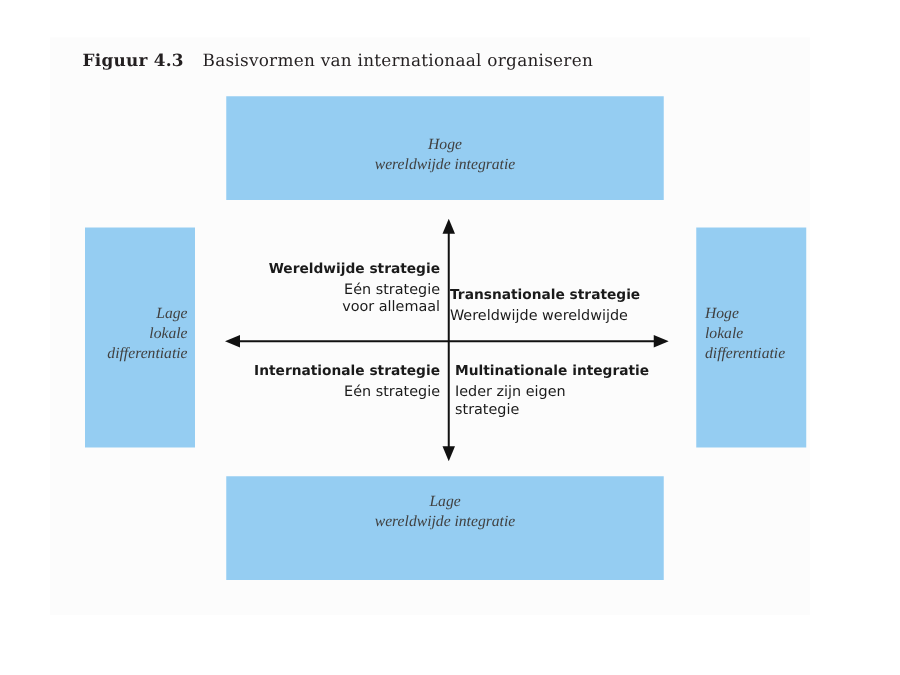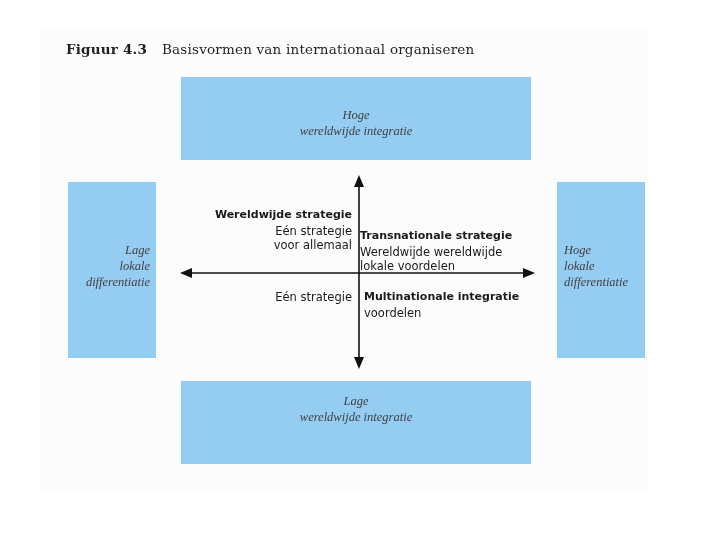--- a/index.html
+++ b/index.html
@@ -227,26 +227,27 @@
 
   <div class="quad quad-tl">
     <span class="head">Wereldwijde strategie</span>
     <span class="line">Eén strategie</span>
     <span class="line">voor allemaal</span>
   </div>
 
   <div class="quad quad-tr">
     <span class="head">Transnationale strategie</span>
     <span class="line">Wereldwijde wereldwijde</span>
-    <span class="line">lokale voordelen</span>
   </div>
 
   <div class="quad quad-bl">
+    <span class="head">Internationale strategie</span>
     <span class="line">Eén strategie</span>
   </div>
 
   <div class="quad quad-br">
     <span class="head">Multinationale integratie</span>
-    <span class="line">voordelen</span>
+    <span class="line">Ieder zijn eigen</span>
+    <span class="line">strategie</span>
   </div>
 
 
 </div>
 
 </body></html>

